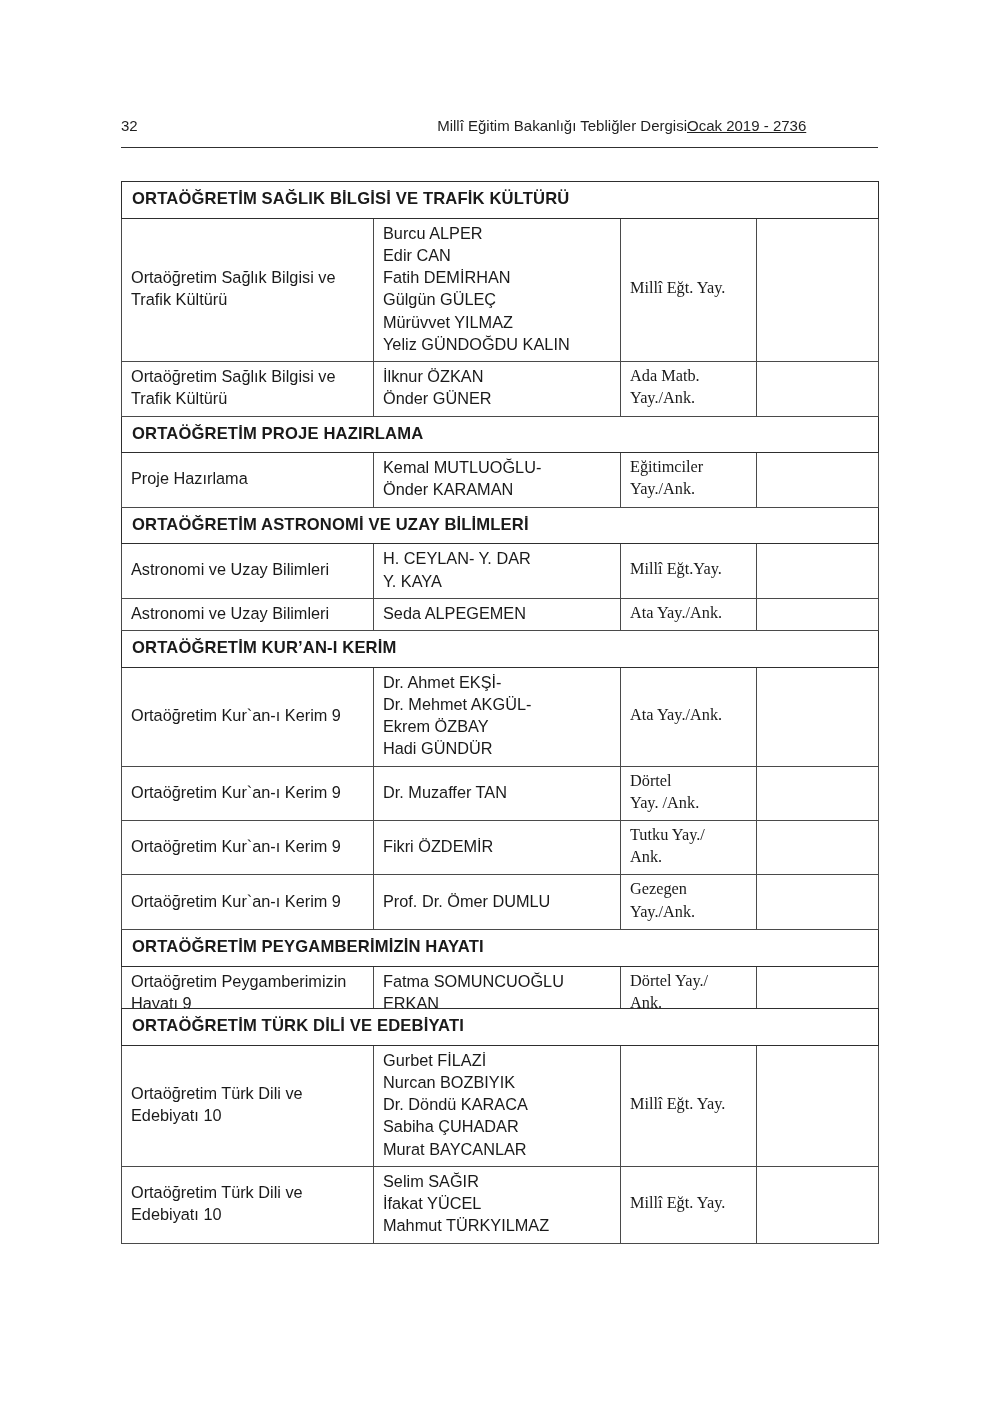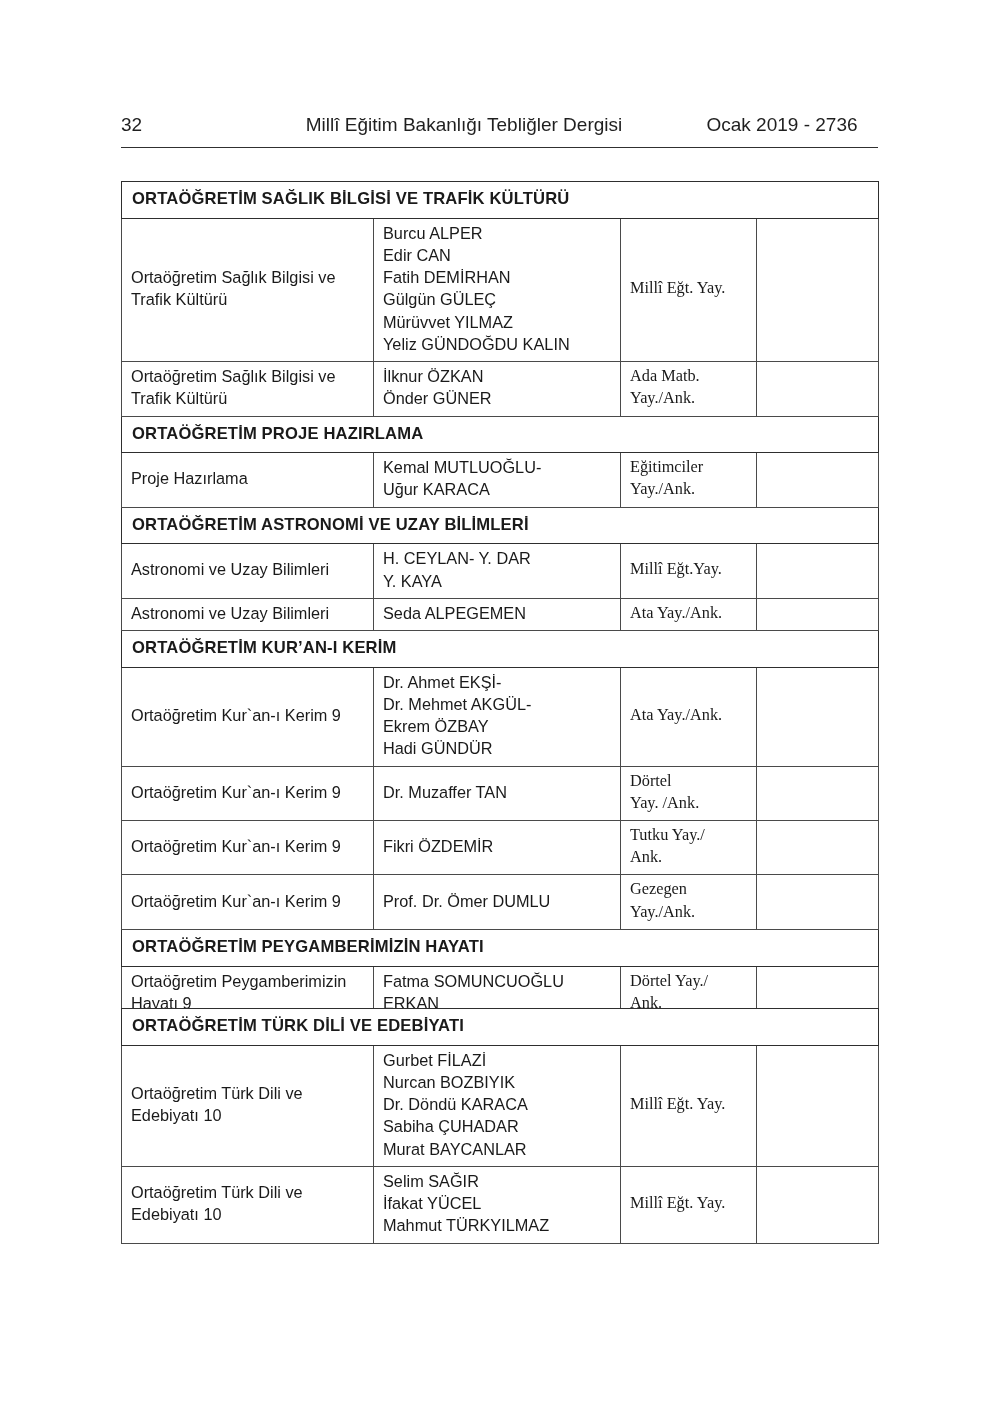--- a/index.html
+++ b/index.html
@@ -25,38 +25,39 @@
 
   
   .running-head {
     position: absolute;
     left: 121px;
     top: 112px;
     width: 756px;
     height: 26px;
     display: flex;
     align-items: center;
-    font-size: 19px;
+    font-size: 15px;
     color: #1f1f1f;
   }
   .rh-page-number {
     width: 120px;
     text-align: left;
     flex: none;
   }
   .rh-title {
     flex: 1 1 auto;
-    text-align: center;
+    text-align: right;
     white-space: nowrap;
   }
   .rh-issue {
     width: 190px;
-    text-align: center;
+    text-align: left;
     flex: none;
     white-space: nowrap;
+    text-decoration: underline;
   }
   .head-rule {
     position: absolute;
     left: 121px;
     top: 147px;
     width: 757px;
     height: 0;
     border-top: 1.6px solid #303030;
   }
 
@@ -176,21 +177,21 @@
           <td class="publisher-cell multiline">Ada Matb.
 Yay./Ank.</td>
           <td class="blank-cell multiline"></td>
         </tr>
         <tr>
           <td class="section-header" colspan="4">ORTAÖĞRETİM PROJE HAZIRLAMA</td>
         </tr>
         <tr>
           <td class="subject-cell multiline">Proje Hazırlama</td>
           <td class="authors-cell multiline">Kemal MUTLUOĞLU-
-Uğur KARACA</td>
+Önder KARAMAN</td>
           <td class="publisher-cell multiline">Eğitimciler
 Yay./Ank.</td>
           <td class="blank-cell multiline"></td>
         </tr>
         <tr>
           <td class="section-header" colspan="4">ORTAÖĞRETİM ASTRONOMİ VE UZAY BİLİMLERİ</td>
         </tr>
         <tr>
           <td class="subject-cell multiline">Astronomi ve Uzay Bilimleri</td>
           <td class="authors-cell multiline">H. CEYLAN- Y. DAR

